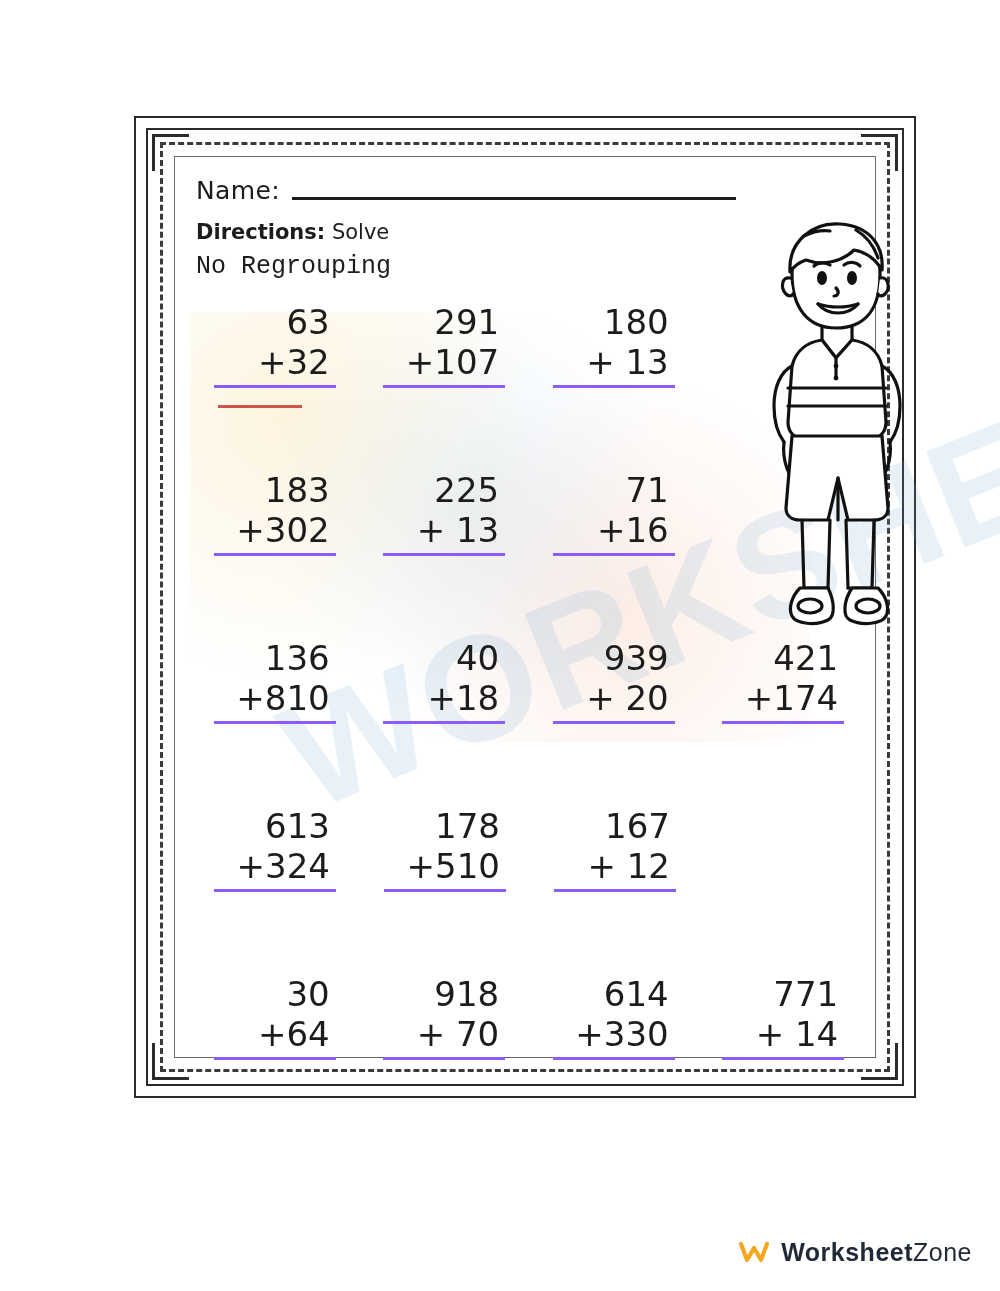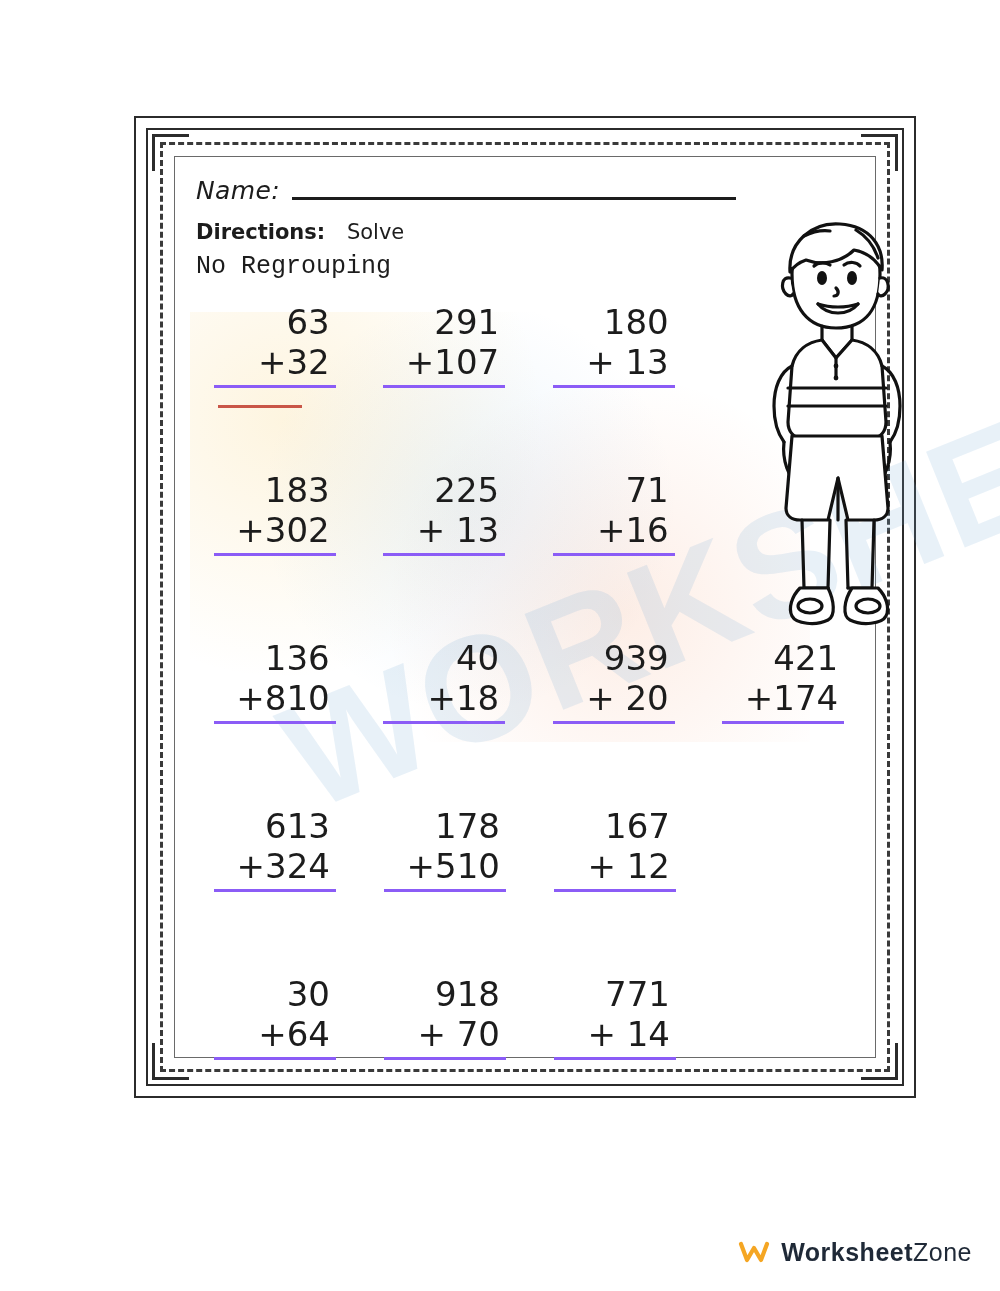--- a/index.html
+++ b/index.html
@@ -84,21 +84,20 @@
     top: 8px;
     width: 540px;
     display: flex;
     align-items: flex-end;
   }
   .name-label {
     font-size: 25px;
     color: #1c1c1c;
     font-family: "DejaVu Sans", sans-serif;
     letter-spacing: .4px;
-    font-style: italic;
   }
   .name-line {
     flex: 1;
     margin-left: 12px;
     margin-bottom: 5px;
     border-bottom: 3px solid #1c1c1c;
     height: 1px;
   }
   .directions-row {
     position: absolute;
@@ -106,21 +105,21 @@
     top: 52px;
     font-size: 21px;
     color: #1c1c1c;
     font-family: "DejaVu Sans", sans-serif;
   }
   .directions-label {
     font-weight: bold;
   }
   .directions-text {
     font-weight: normal;
-    margin-left: 15px;
+    margin-left: 0;
   }
   .subtitle-row {
     position: absolute;
     left: 6px;
     top: 84px;
     font-size: 25px;
     color: #1c1c1c;
     font-family: Liberation Mono, monospace;
   }
 
@@ -428,20 +427,26 @@
           </div>
         </div>
         <div class="pcell">
           <div class="prob">
             <div class="top">918</div>
             <div class="bot">+ 70</div>
           </div>
         </div>
         <div class="pcell">
           <div class="prob">
+            <div class="top">614</div>
+            <div class="bot">+330</div>
+          </div>
+        </div>
+        <div class="pcell">
+          <div class="prob">
             <div class="top">771</div>
             <div class="bot">+ 14</div>
           </div>
         </div>
       </div>
 
     </div>
   </div>
 </div>
 

